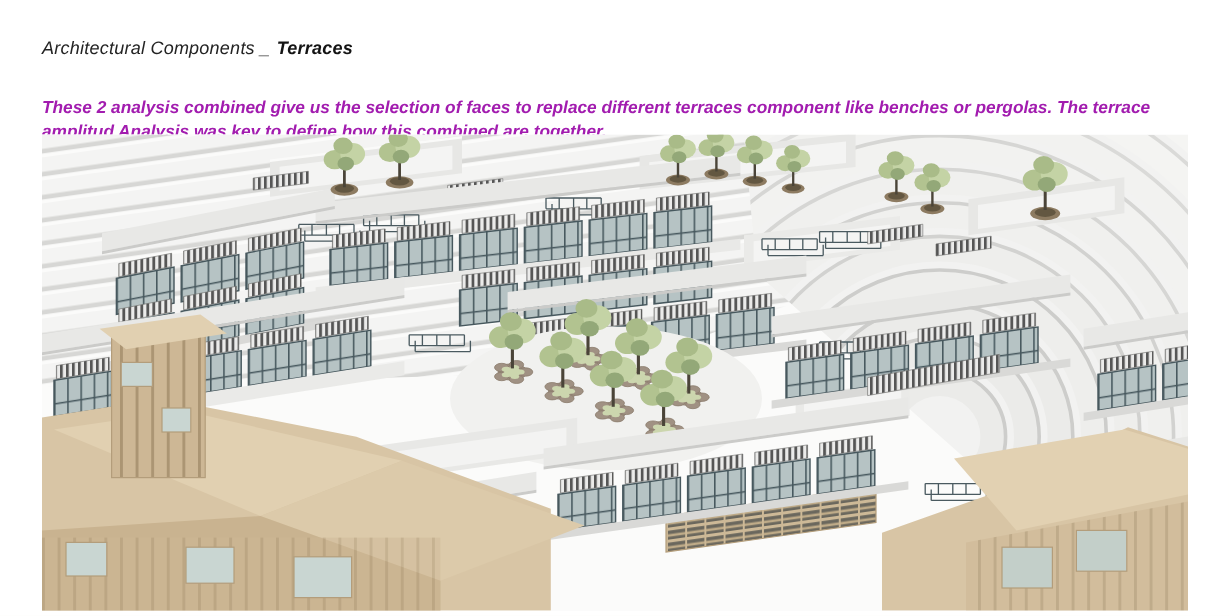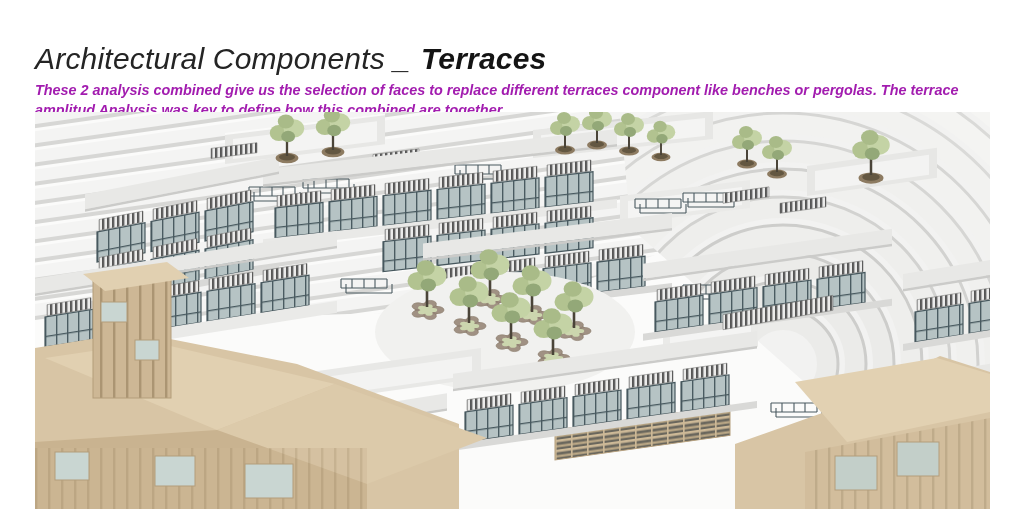--- a/index.html
+++ b/index.html
@@ -2,21 +2,21 @@
 <html><head>
 <meta charset="utf-8">
 <style>
   html,body{margin:0;padding:0;}
   body{
     width:1024px;height:513px;background:#ffffff;position:relative;
     font-family:"Liberation Sans", sans-serif;overflow:hidden;
   }
   .page-title{
     position:absolute;left:35px;top:22px;
-    font-style:italic;font-size:30px;color:#242424;letter-spacing:.2px;
+    font-style:italic;font-size:15px;color:#242424;letter-spacing:.2px;
     white-space:nowrap;
   }
   .page-title .t-regular{font-weight:400;}
   .page-title .t-bold{font-weight:700;margin-left:.35em;color:#141414;}
   .page-desc{
     position:absolute;left:35px;top:58px;width:930px;
     font-style:italic;font-weight:700;font-size:14.4px;line-height:1.36;
     color:#a21caf;
     margin-top:23px;
   }

